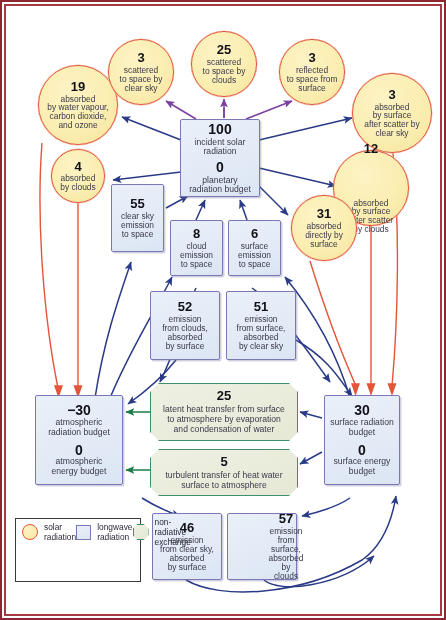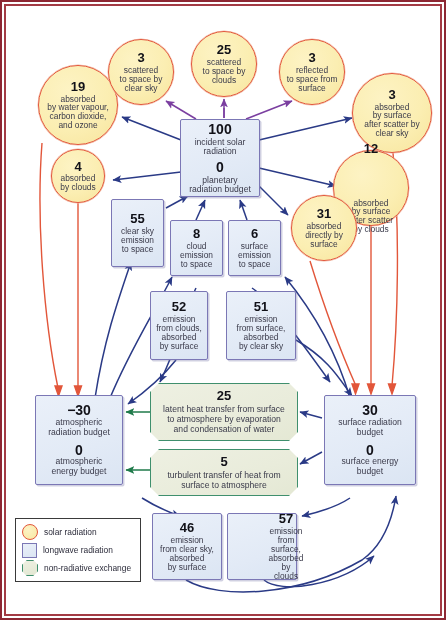--- a/index.html
+++ b/index.html
@@ -86,21 +86,21 @@
   .solarbox .gap{height:4px;}
 
   
   .legend{
     position:absolute;
     left:15px;top:518px;width:126px;height:64px;
     box-sizing:border-box;
     border:1.4px solid #3a3a3a;
     background:#ffffff;
     padding:5px 6px;
-    display:flex;flex-direction:column;justify-content:space-between;
+    display:flex;flex-direction:row;justify-content:space-between;
   }
   .legend-row{display:flex;align-items:center;gap:6px;height:16px;}
   .legend-row .lbl{font-size:8.4px;color:#2b2b3a;}
   .sw-circle{
     width:14px;height:14px;border-radius:50%;
     background:radial-gradient(circle at 38% 32%,#fdf3c4 0%,#f9ebac 70%,#f5e091 100%);
     border:1.4px solid #e2563a;flex:0 0 auto;
   }
   .sw-square{
     width:13px;height:13px;
@@ -271,42 +271,42 @@
     <div class="node boxlw solarbox" style="left:180px;top:119px;width:80px;height:78px;">
       <span class="val">100</span>
       <span class="cap" style="white-space:pre-line">incident solar
 radiation</span>
       <span class="gap"></span>
       <span class="val">0</span>
       <span class="cap" style="white-space:pre-line">planetary
 radiation budget</span>
     </div>
 
-    <div class="node boxlw" style="left:111px;top:199px;width:53px;height:68px;">
+    <div class="node boxlw" style="left:111px;top:184px;width:53px;height:68px;">
       <span class="val">55</span>
       <span class="cap" style="white-space:pre-line">clear sky
 emission
 to space</span>
     </div>
 
     <div class="node boxlw" style="left:170px;top:220px;width:53px;height:56px;">
       <span class="val">8</span>
       <span class="cap" style="white-space:pre-line">cloud
 emission
 to space</span>
     </div>
 
     <div class="node boxlw" style="left:228px;top:220px;width:53px;height:56px;">
       <span class="val">6</span>
       <span class="cap" style="white-space:pre-line">surface
 emission
 to space</span>
     </div>
 
-    <div class="node boxlw" style="left:150px;top:291px;width:58px;height:69px;">
+    <div class="node boxlw" style="left:150px;top:291px;width:70px;height:69px;">
       <span class="val">52</span>
       <span class="cap" style="white-space:pre-line">emission
 from clouds,
 absorbed
 by surface</span>
     </div>
 
     <div class="node boxlw" style="left:226px;top:291px;width:70px;height:69px;">
       <span class="val">51</span>
       <span class="cap" style="white-space:pre-line">emission
@@ -318,40 +318,40 @@
     <div class="node boxlw budget" style="left:35px;top:395px;width:88px;height:90px;">
       <span class="val">−30</span>
       <span class="cap" style="white-space:pre-line">atmospheric
 radiation budget</span>
       <span class="gap"></span>
       <span class="val">0</span>
       <span class="cap" style="white-space:pre-line">atmospheric
 energy budget</span>
     </div>
 
-    <div class="node boxlw budget" style="left:324px;top:395px;width:92px;height:90px;">
+    <div class="node boxlw budget" style="left:324px;top:395px;width:76px;height:90px;">
       <span class="val">30</span>
       <span class="cap" style="white-space:pre-line">surface radiation
 budget</span>
       <span class="gap"></span>
       <span class="val">0</span>
       <span class="cap" style="white-space:pre-line">surface energy
 budget</span>
     </div>
 
     <div class="node oct" style="left:150px;top:383px;width:148px;height:58px;">
       <span class="val">25</span>
       <span class="cap" style="white-space:pre-line">latent heat transfer from surface
 to atmosphere by evaporation
 and condensation of water</span>
     </div>
 
     <div class="node oct" style="left:150px;top:449px;width:148px;height:47px;">
       <span class="val">5</span>
-      <span class="cap" style="white-space:pre-line">turbulent transfer of heat from
+      <span class="cap" style="white-space:pre-line">turbulent transfer of heat water
 surface to atmosphere</span>
     </div>
 
     <div class="node boxlw" style="left:152px;top:513px;width:70px;height:67px;">
       <span class="val">46</span>
       <span class="cap" style="white-space:pre-line">emission
 from clear sky,
 absorbed
 by surface</span>
     </div>

